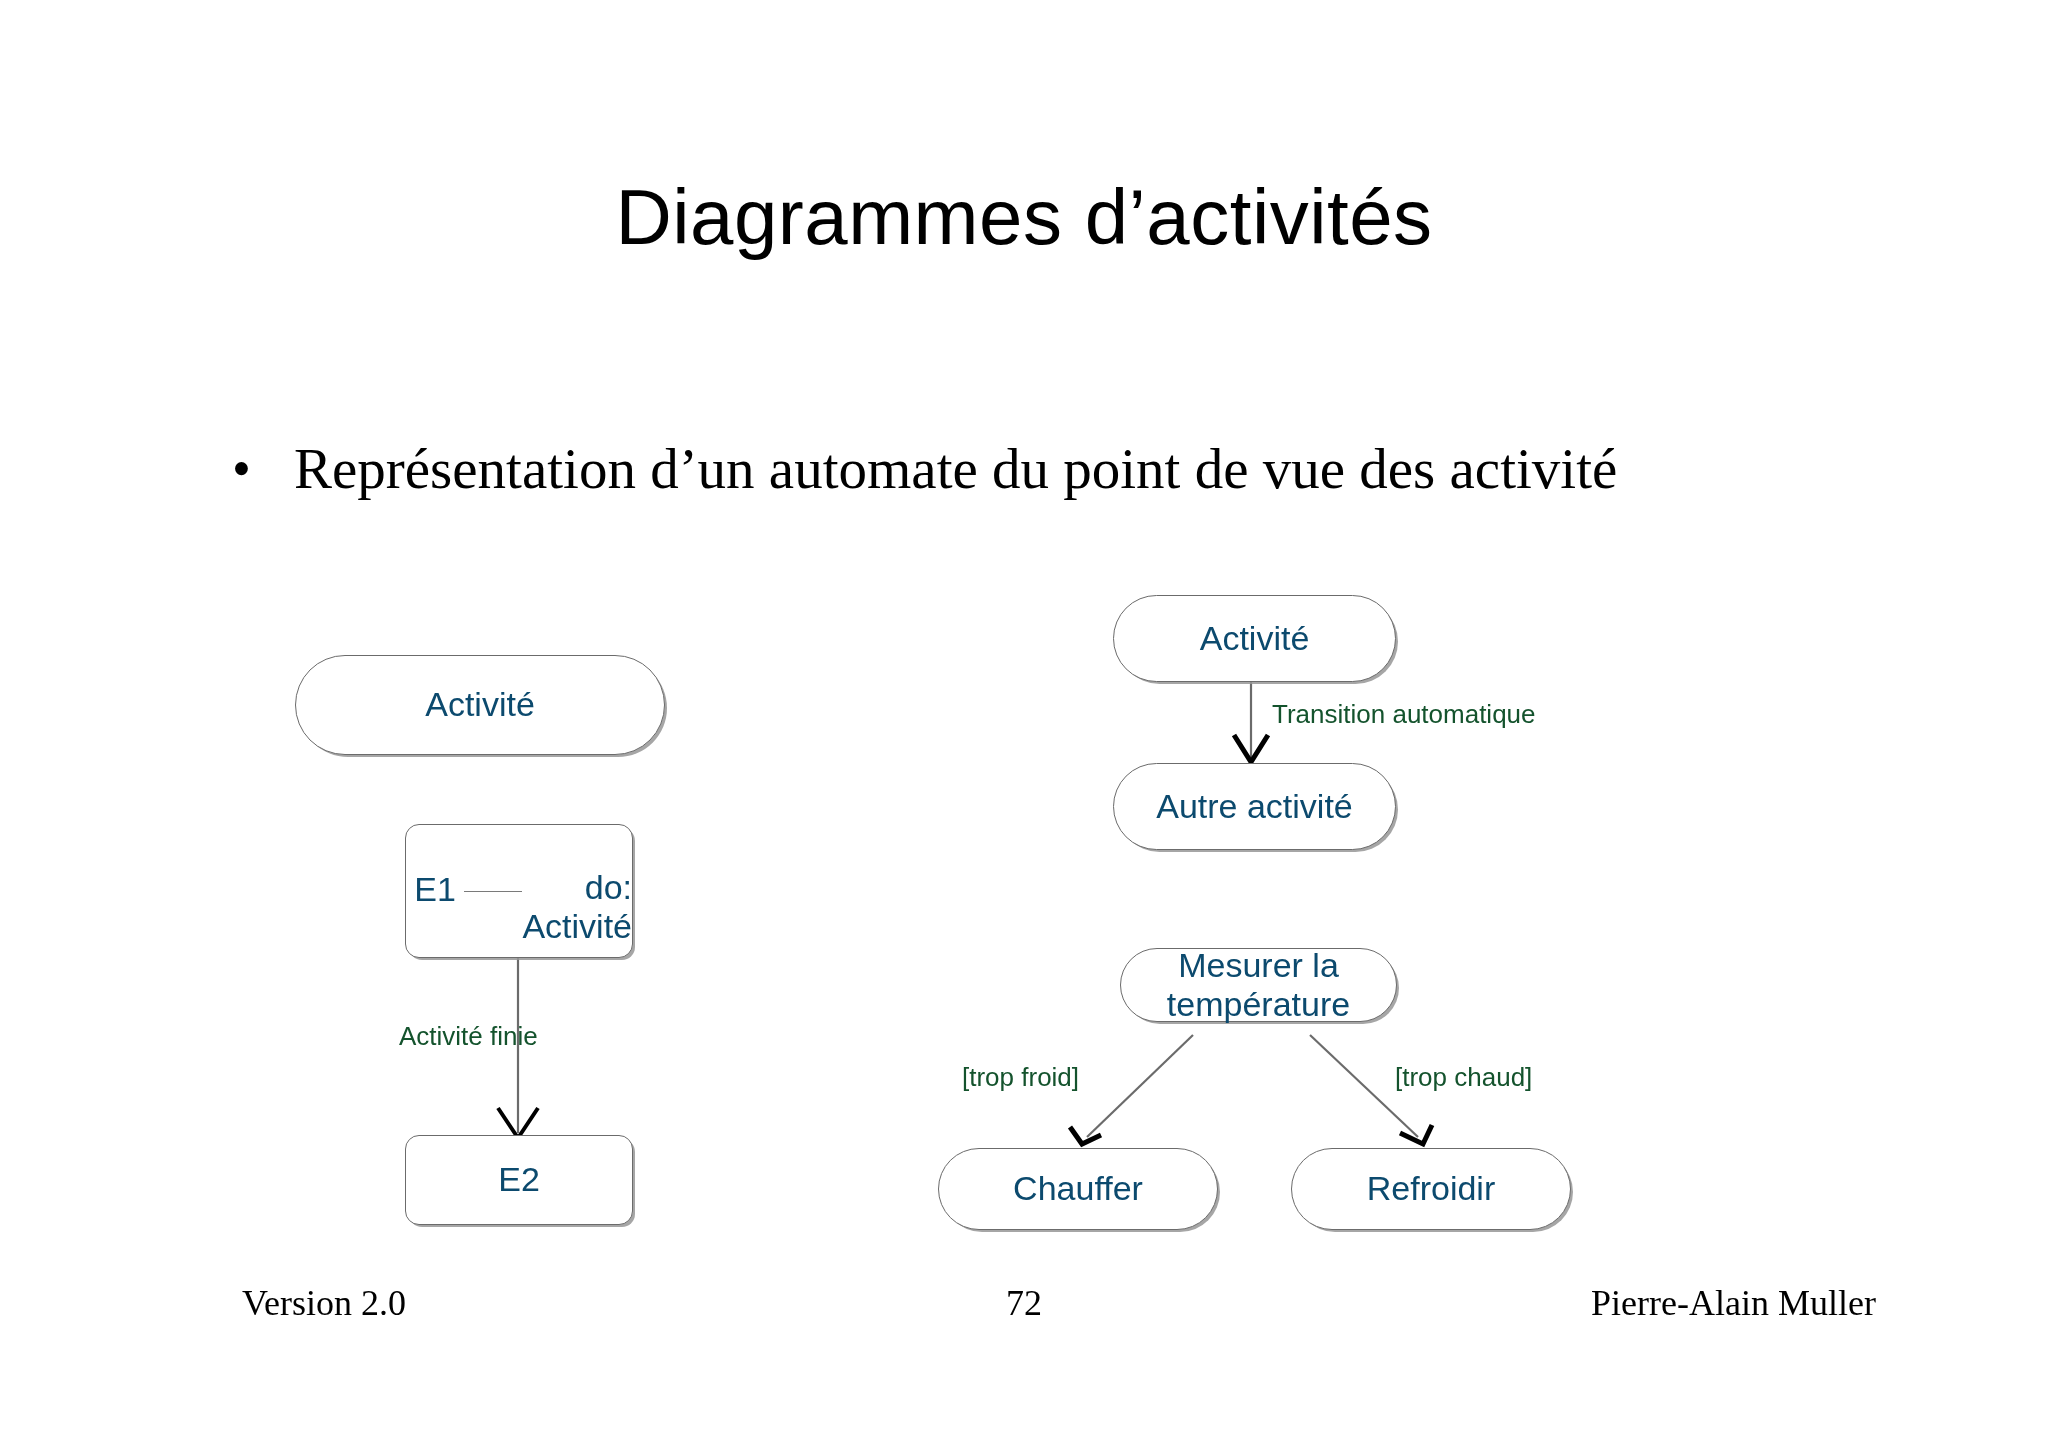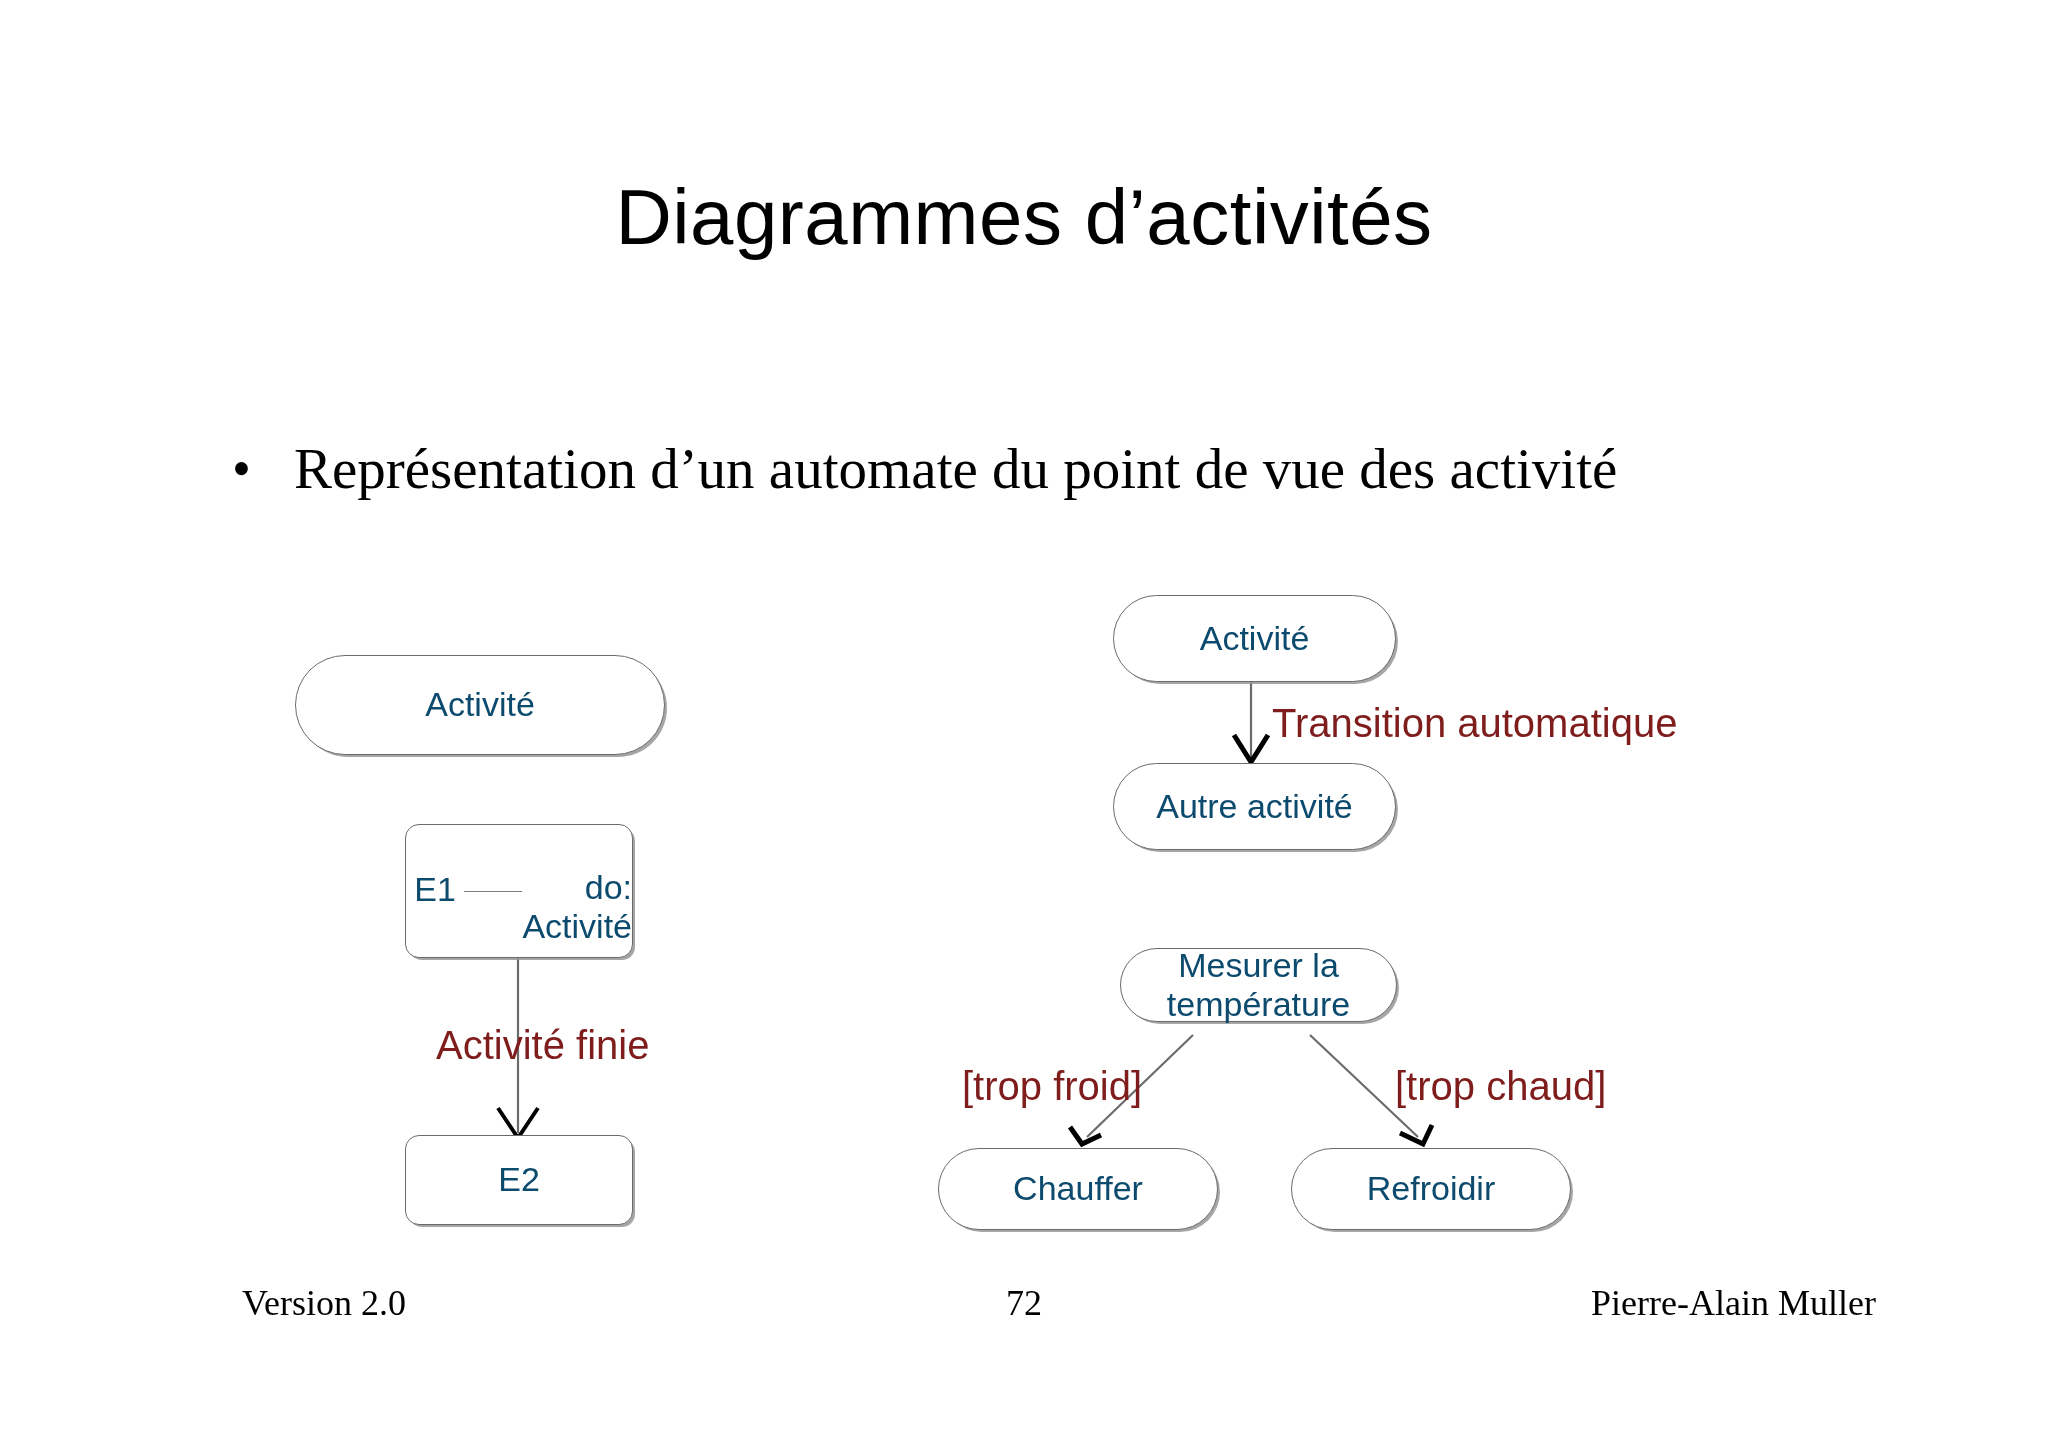--- a/index.html
+++ b/index.html
@@ -114,23 +114,23 @@
     width: 100%;
     text-align: right;
     padding: 8px 0 0 0;
     box-sizing: border-box;
     margin-top: 24px;
   }
 
   .edge-label {
     position: absolute;
     font-family: "Liberation Sans", "DejaVu Sans", sans-serif;
-    font-size: 40px;
+    font-size: 26px;
     line-height: 1.15;
-    color: #7f1d1d;
+    color: #14532d;
     white-space: nowrap;
   }
 
   
   .footer {
     position: absolute;
     left: 0;
     top: 1280px;
     width: 2048px;
     height: 46px;
@@ -184,21 +184,21 @@
   <div class="node pill" style="left:295px; top:655px; width:370px; height:100px;">
     <span>Activité</span>
   </div>
 
   <div class="node state" style="left:405px; top:824px; width:228px; height:134px;">
     <div class="state-name">E1</div>
     <div class="state-divider"></div>
     <div class="state-body">do: Activité</div>
   </div>
 
-  <div class="edge-label" style="left:436px; top:1022px;">Activité finie</div>
+  <div class="edge-label" style="left:399px; top:1022px;">Activité finie</div>
 
   <div class="node state" style="left:405px; top:1135px; width:228px; height:90px; justify-content:center;">
     <span>E2</span>
   </div>
 
   <div class="node pill" style="left:1113px; top:595px; width:283px; height:87px;">
     <span>Activité</span>
   </div>
 
   <div class="edge-label" style="left:1272px; top:700px;">Transition automatique</div>

